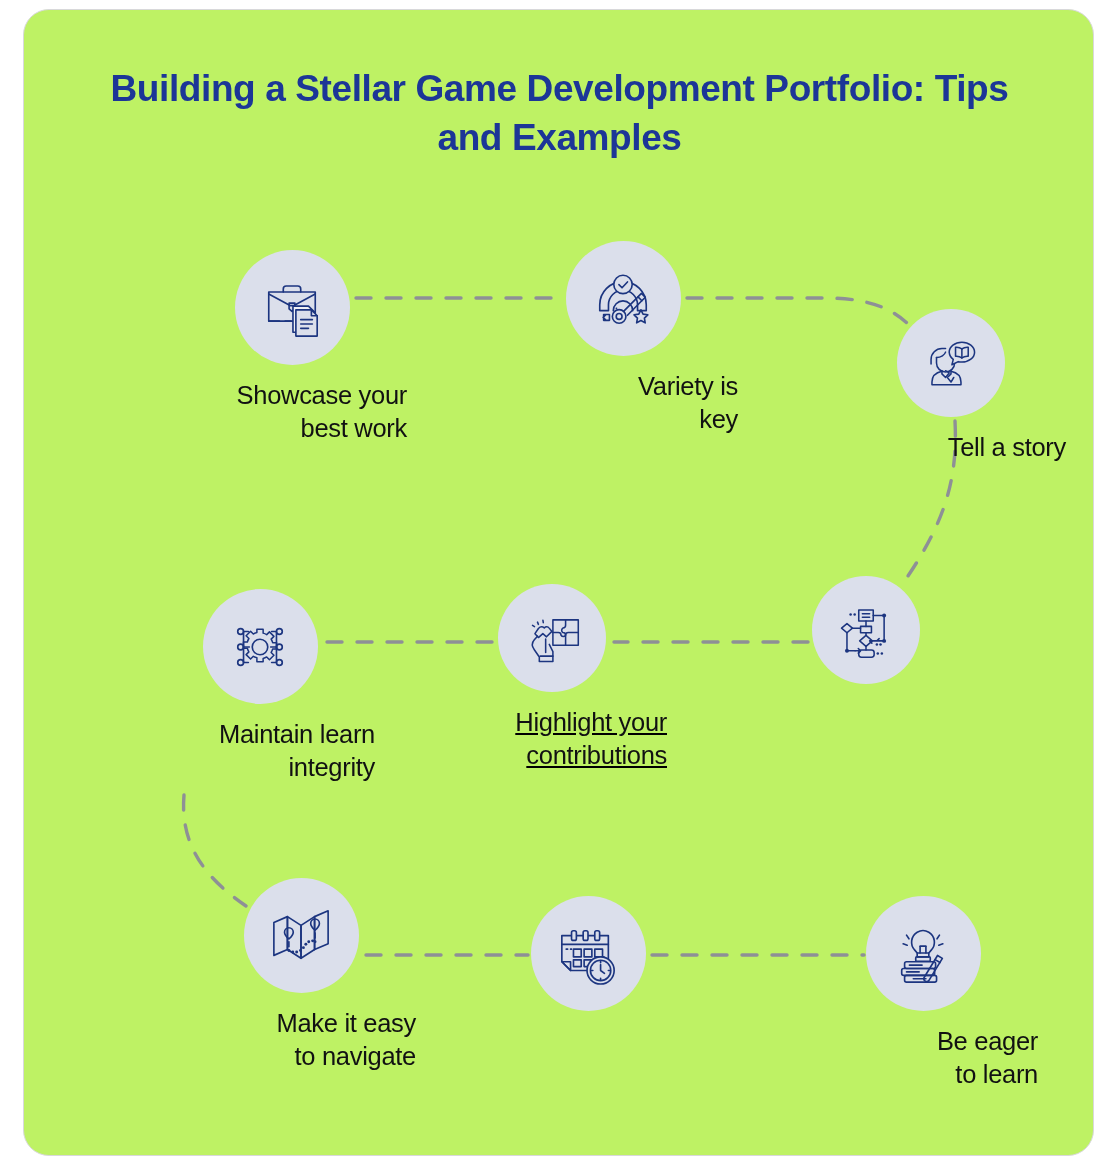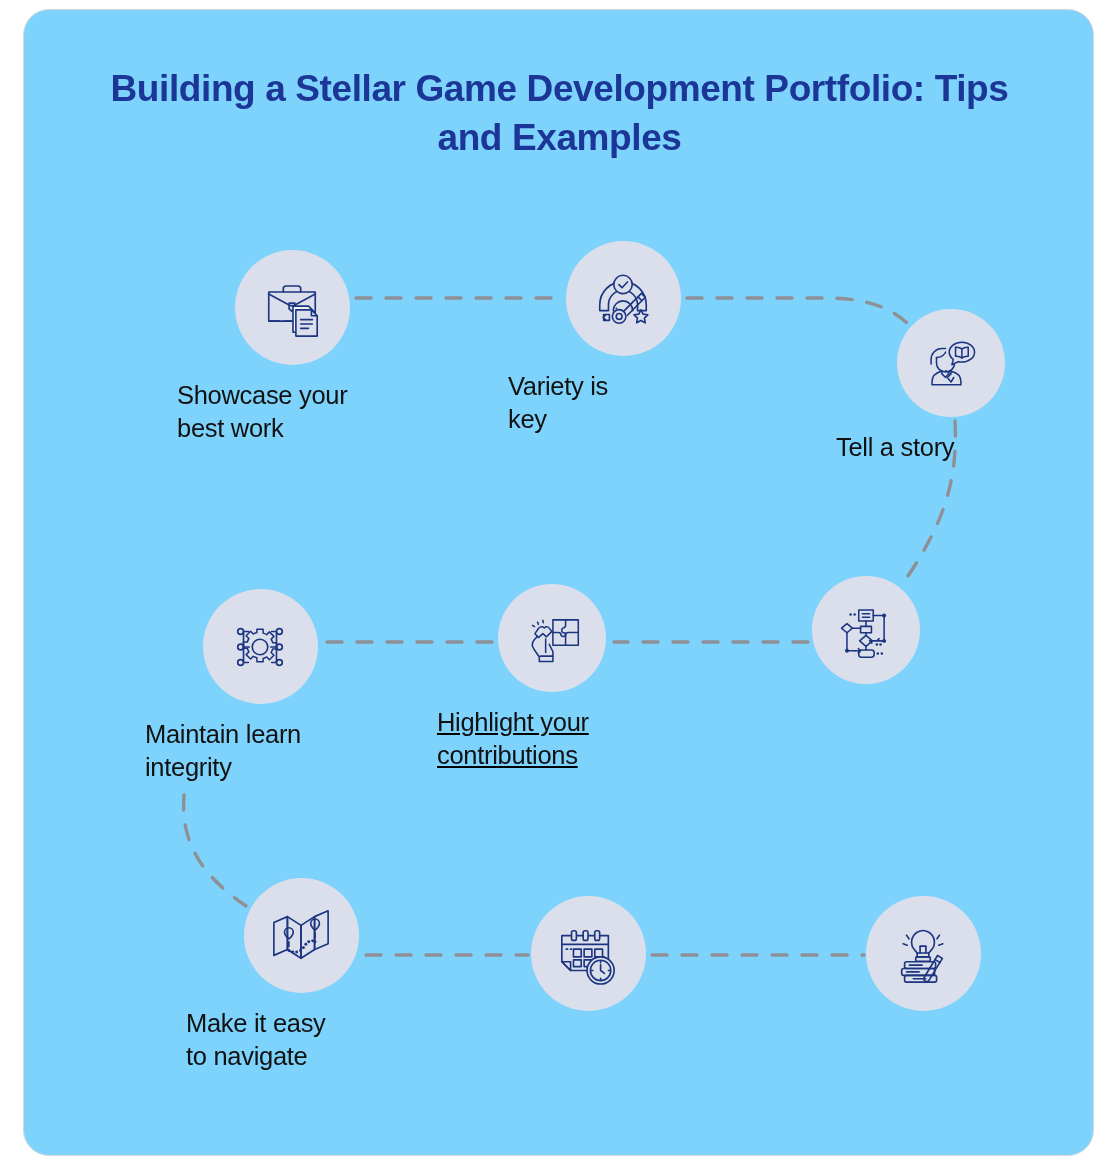--- a/index.html
+++ b/index.html
@@ -11,21 +11,21 @@
     background: #ffffff;
     font-family: "Liberation Sans", sans-serif;
   }
 
   #infographic-frame {
     position: absolute;
     left: 23px;
     top: 9px;
     width: 1071px;
     height: 1147px;
-    background: #7dd3fc;
+    background: #bef264;
     border-radius: 26px;
     border: 1px solid #d8d8da;
     overflow: hidden;
   }
 
   
   #page-title {
     position: absolute;
     left: 0;
     top: 55px;
@@ -54,21 +54,21 @@
     stroke-width: 3.4;
     stroke-linecap: round;
     stroke-dasharray: 15 15;
   }
 
   
   .node {
     position: absolute;
     width: 230px;
     margin-left: -115px;
-    text-align: left;
+    text-align: right;
   }
 
   .node-circle {
     width: 115px;
     height: 115px;
     margin: 0 auto;
     border-radius: 50%;
     background: #dbdfeb;
     display: flex;
     align-items: center;
@@ -338,15 +338,17 @@
           <path d="M18 43.5h13"></path>
           <rect x="10" y="47" width="34" height="7" rx="2"></rect>
           <path d="M15 50.5h13"></path>
           <rect x="13" y="54" width="33" height="7" rx="2"></rect>
           <path d="M22 57.5h13"></path>
           <path d="M47 33.5l5 3-14 23a3 3 0 0 1-5-3z"></path>
           <path d="M44.5 37.8l5 3"></path>
         </g>
       </svg>
     </div>
+    <div class="node-label">Be eager
+to learn</div>
   </div>
 
 </div>
 
 </body></html>

